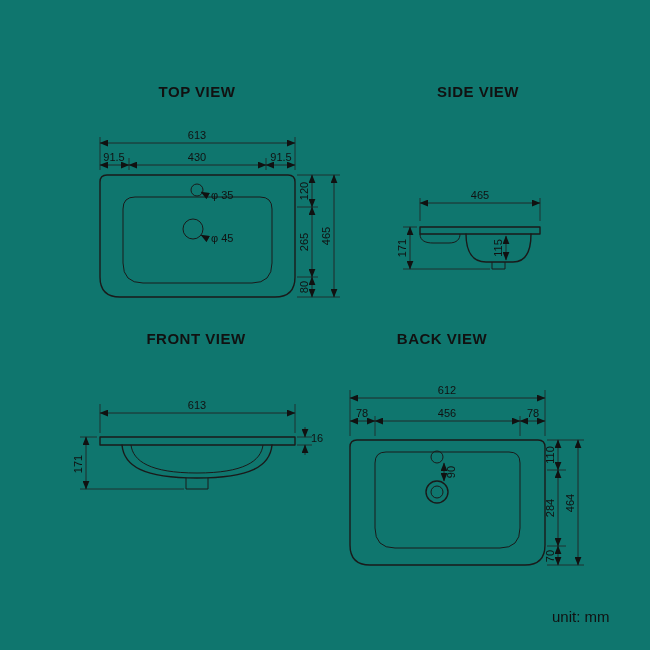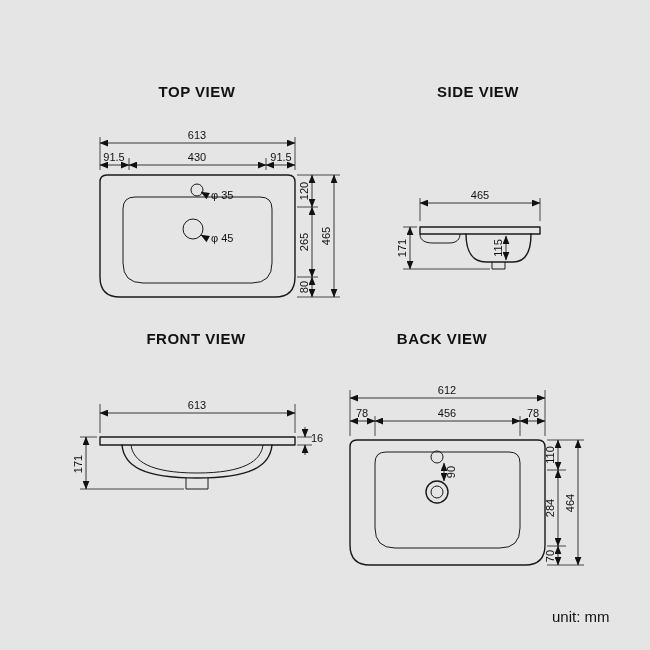--- a/index.html
+++ b/index.html
@@ -1,16 +1,16 @@
 <!DOCTYPE html>
 <html><head>
 <meta charset="utf-8">
 <style>
   html,body{margin:0;padding:0;background:#ffffff;}
-  .page{position:relative;width:650px;height:650px;background:#e5e5e5;overflow:hidden;}
+  .page{position:relative;width:650px;height:650px;background:#0f766e;overflow:hidden;}
   svg{display:block;}
   text{font-family:"Liberation Sans","DejaVu Sans",sans-serif;fill:#111;}
   .title{font-size:15px;font-weight:bold;letter-spacing:.5px;}
   .dimtext{font-size:11px;}
   .unit{font-size:15px;}
   .outline{fill:none;stroke:#1a1a1a;stroke-width:1.4;stroke-linejoin:round;stroke-linecap:round;}
   .thin{fill:none;stroke:#1a1a1a;stroke-width:1;stroke-linejoin:round;}
   .dim{fill:none;stroke:#222;stroke-width:.9;}
   .wit{fill:none;stroke:#222;stroke-width:.8;}
 </style>

